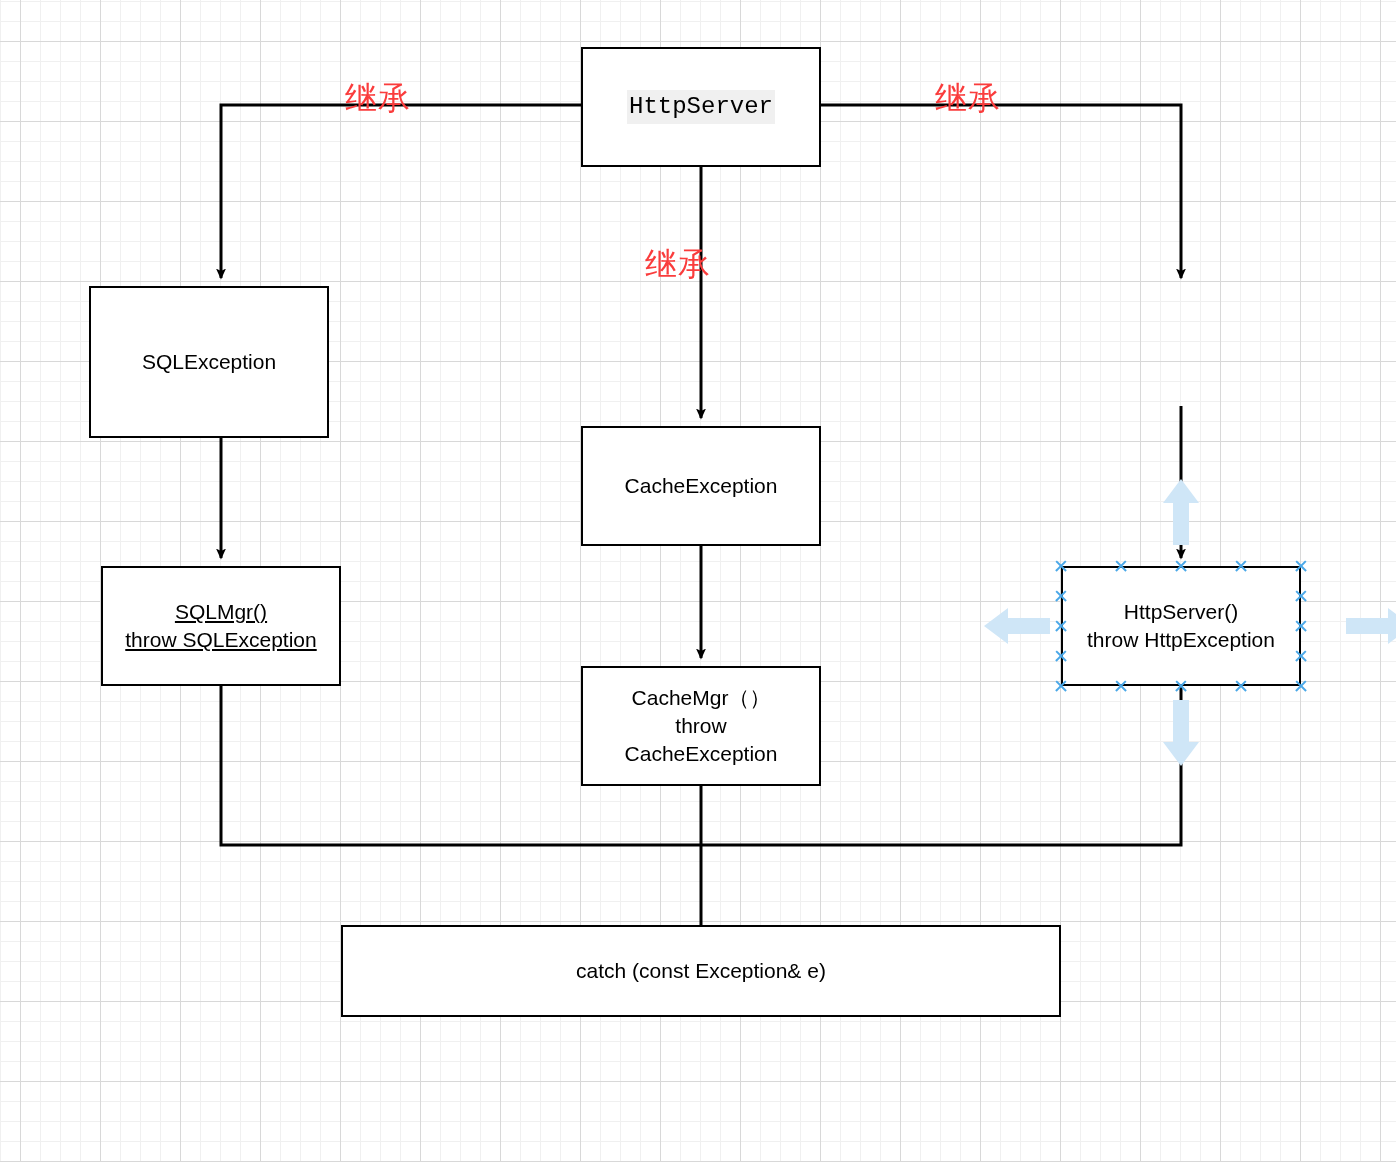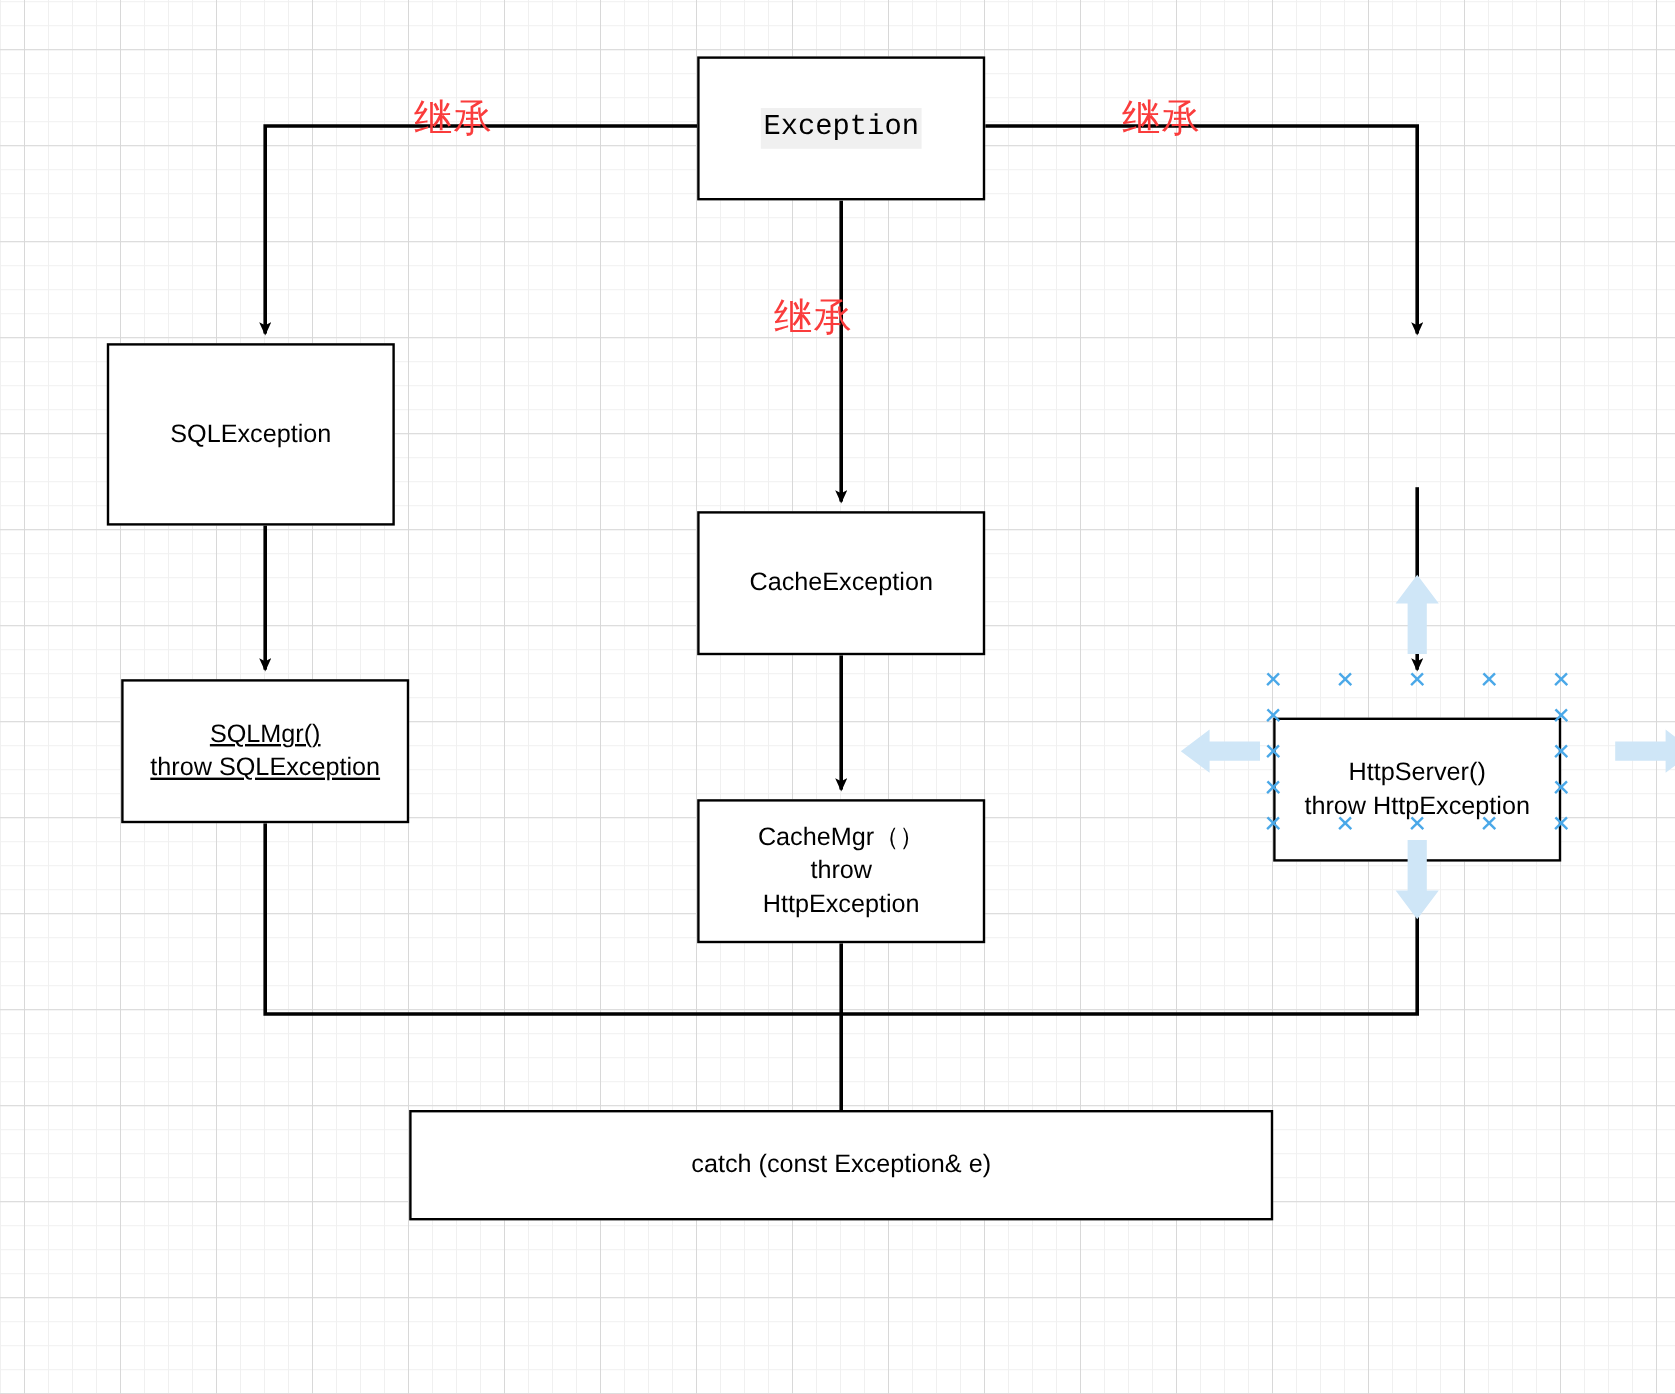--- a/index.html
+++ b/index.html
@@ -48,21 +48,20 @@
   .node.mono {
     font-family: "Liberation Mono", "DejaVu Sans Mono", monospace;
     font-size: 24px;
   }
   .node .hl {
     background: #f0f0f0;
     padding: 1px 2px;
   }
   .node.selected {
     border: 2px solid #000000;
-    margin-top: 32px;
   }
   .edge-label {
     position: absolute;
     color: #fa3c3c;
     font-family: Liberation Serif, serif;
     font-size: 32px;
     font-weight: 400;
     line-height: 1;
     white-space: nowrap;
     letter-spacing: 1px;
@@ -121,41 +120,41 @@
 
       <path d="M221,686 L221,845 L701,845"></path>
 
       <path d="M1181,686 L1181,845 L701,845"></path>
 
       <path d="M701,786 L701,957" marker-end="url(#arrowBlack)"></path>
     </g>
   </svg>
 
   <div class="node mono" style="left:581px; top:47px; width:240px; height:120px;">
-    <span class="hl">Exception</span>
+    <span class="hl">HttpServer</span>
   </div>
 
   <div class="node" style="left:89px; top:286px; width:240px; height:152px;text-align:right;">
     <span>SQLException</span>
   </div>
 
   <div class="node" style="left:581px; top:426px; width:240px; height:120px;">
     <span>CacheException</span>
   </div>
 
 
   <div class="node" style="left:101px; top:566px; width:240px; height:120px;text-decoration:underline;">
     <span>SQLMgr()
 throw SQLException</span>
   </div>
 
   <div class="node" style="left:581px; top:666px; width:240px; height:120px;">
     <span>CacheMgr（）
 throw
-HttpException</span>
+CacheException</span>
   </div>
 
   <div class="node selected" style="left:1061px; top:566px; width:240px; height:120px;">
     <span>HttpServer()
 throw HttpException</span>
   </div>
 
   <div class="node" style="left:341px; top:925px; width:720px; height:92px;">
     <span>catch (const Exception&amp; e)</span>
   </div>

